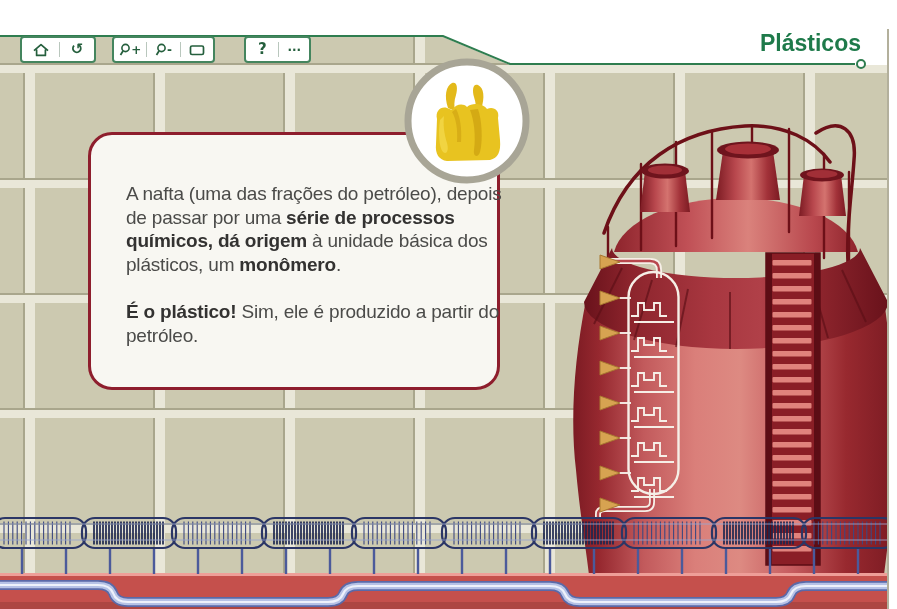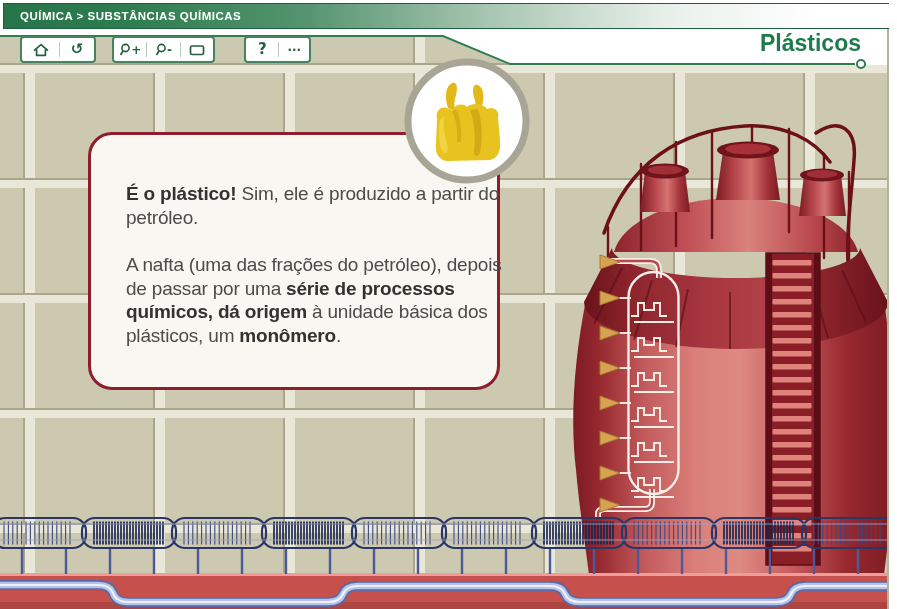--- a/index.html
+++ b/index.html
@@ -439,30 +439,27 @@
     <line x1="0" y1="540" x2="889" y2="540" stroke="#9aa6cf" stroke-width="1.2" opacity=".85"></line>
     <g fill="none">
       <path id="pp1" d="M-5,585 H98 Q110,585 113,593 Q116,602 128,602 H328 Q340,602 343,594 Q346,586 358,586 H550 Q562,586 565,594 Q568,602 580,602 H776 Q788,602 791,594 Q794,586 806,586 H895" stroke="#5a69a8" stroke-width="10"></path>
       <path d="M-5,585 H98 Q110,585 113,593 Q116,602 128,602 H328 Q340,602 343,594 Q346,586 358,586 H550 Q562,586 565,594 Q568,602 580,602 H776 Q788,602 791,594 Q794,586 806,586 H895" stroke="#b6c2e6" stroke-width="6.5"></path>
       <path d="M-5,585 H98 Q110,585 113,593 Q116,602 128,602 H328 Q340,602 343,594 Q346,586 358,586 H550 Q562,586 565,594 Q568,602 580,602 H776 Q788,602 791,594 Q794,586 806,586 H895" stroke="#edf1fb" stroke-width="2.2"></path>
     </g>
   </svg>
 
   <div class="whiteband"></div>
 
-  <div class="header">
-    <span>QUÍMICA &gt; SUBSTÂNCIAS QUÍMICAS</span>
-  </div>
 
   <div class="title">Plásticos</div>
 
   <div class="bubble">
     <div class="bubble-inner">
+        <p><span>A nafta (uma das frações do petróleo), depois de passar por uma </span><span class="b">série de processos químicos, dá origem</span><span> à unidade básica dos plásticos, um </span><span class="b">monômero</span><span>.</span></p>
         <p><span class="b">É o plástico!</span><span> Sim, ele é produzido a partir do petróleo.</span></p>
-        <p><span>A nafta (uma das frações do petróleo), depois de passar por uma </span><span class="b">série de processos químicos, dá origem</span><span> à unidade básica dos plásticos, um </span><span class="b">monômero</span><span>.</span></p>
       </div>
   </div>
 
   <svg class="badge" width="138" height="138" viewBox="398 52 138 138">
     <circle cx="467" cy="121" r="59" fill="#ffffff" stroke="#a8a596" stroke-width="7"></circle>
     <g>
       <path fill="#e3b91a" d="M448,108 C444,96 446,86 452,83 C457,81 458,88 456,95 C454,101 454,106 455,111 Z"></path>
       <path fill="#e3b91a" d="M481,110 C485,97 484,88 478,85 C473,83 472,90 474,97 C476,103 476,107 476,111 Z"></path>
       <path fill="#e8c320" d="M437,119 C435,111 441,106 447,108 L452,110 C456,104 463,103 467,107 C473,102 483,104 487,109 C493,106 500,110 498,118 L500,140 C501,152 498,158 490,160 L447,161 C439,160 435,154 436,144 Z"></path>
       <path fill="#f2d84a" opacity=".8" d="M444,116 C443,124 444,134 447,143 C449,150 447,155 443,152 C439,148 438,132 440,120 Z"></path>

